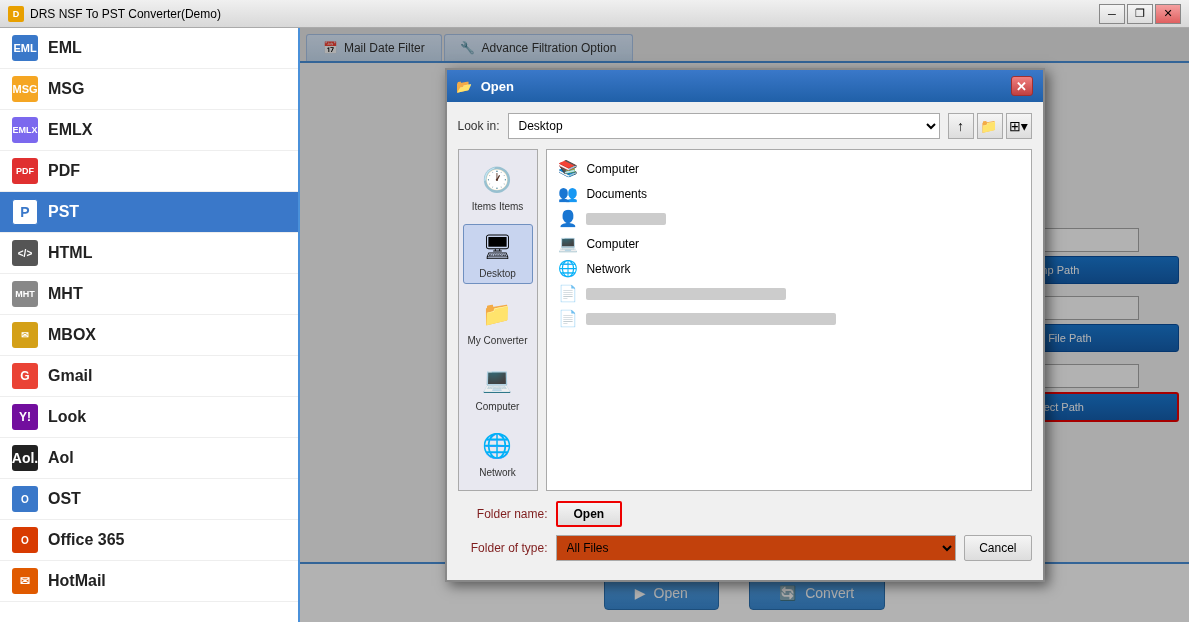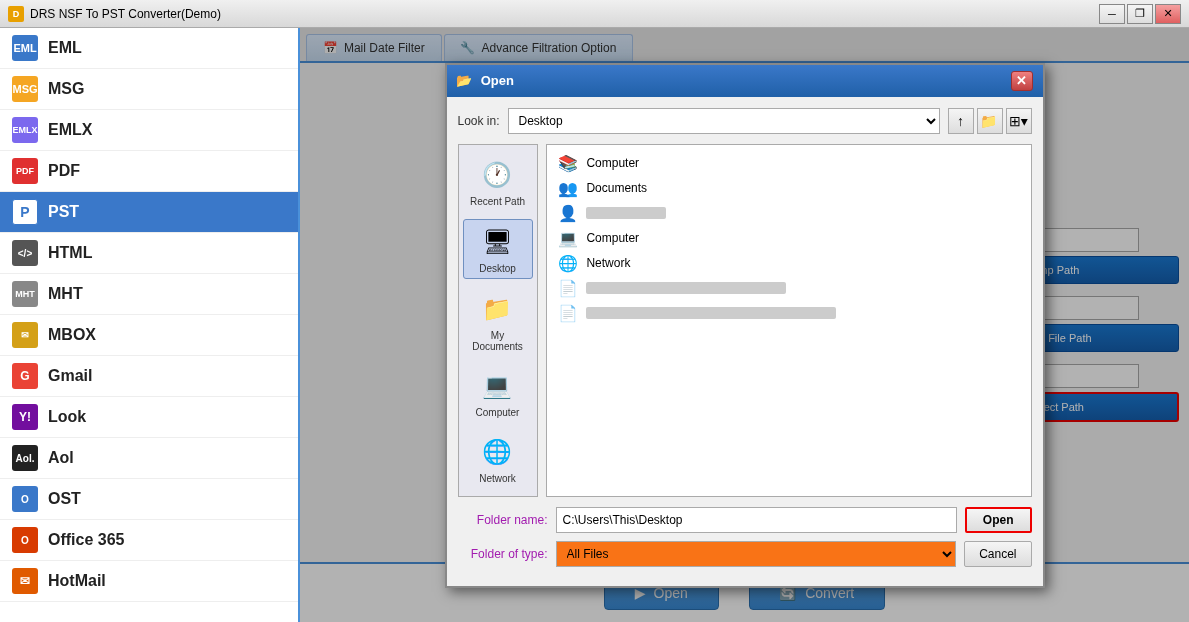--- a/index.html
+++ b/index.html
@@ -302,36 +302,36 @@
     }
 
     
     .dialog-footer { margin-top: 4px; }
     .footer-row {
       display: flex;
       align-items: center;
       gap: 8px;
       margin-bottom: 8px;
     }
-    .footer-label { font-size: 12px; color: #a21caf; width: 90px; text-align: right; }
+    .footer-label { font-size: 12px; color: #7f1d1d; width: 90px; text-align: right; }
     .footer-input {
       flex: 1;
       height: 26px;
       border: 1px solid #aaa;
       padding: 2px 6px;
       font-size: 12px;
       background: #fff;
     }
     .footer-select {
       flex: 1;
       height: 26px;
       border: 1px solid #aaa;
       padding: 2px 6px;
       font-size: 12px;
-      background: #f97316;
+      background: #c2410c;
     }
     .footer-btn {
       padding: 4px 16px;
       height: 26px;
       font-size: 12px;
       cursor: pointer;
       border: 2px solid #e00;
       background: linear-gradient(to bottom, #f5f5f5, #ddd);
       font-weight: bold;
       border-radius: 2px;
@@ -400,21 +400,21 @@
     </div>
     <div class="sidebar-item">
       <div class="s-icon icon-gmail" style="font-size:12px">G</div>
       <span>Gmail</span>
     </div>
     <div class="sidebar-item">
       <div class="s-icon icon-yahoo" style="font-size:12px">Y!</div>
       <span>Look</span>
     </div>
     <div class="sidebar-item">
-      <div class="s-icon icon-aol" style="font-size:10px">Aol.</div>
+      <div class="s-icon icon-aol" style="font-size:14px">Aol.</div>
       <span>Aol</span>
     </div>
     <div class="sidebar-item">
       <div class="s-icon icon-ost" style="font-size:10px">O</div>
       <span>OST</span>
     </div>
     <div class="sidebar-item">
       <div class="s-icon icon-o365" style="font-size:10px">O</div>
       <span>Office 365</span>
     </div>
@@ -498,29 +498,29 @@
               <button class="look-in-icon-btn">📁</button>
               <button class="look-in-icon-btn">⊞▾</button>
             </div>
           </div>
 
           <div class="dialog-content-area">
 
             <div class="dialog-nav">
               <div class="nav-item">
                 <div class="nav-icon">🕐</div>
-                <span class="nav-label">Recent Path</span>
+                <span class="nav-label">Items Items</span>
               </div>
               <div class="nav-item active">
                 <div class="nav-icon">🖥</div>
                 <span class="nav-label">Desktop</span>
               </div>
               <div class="nav-item">
                 <div class="nav-icon">📁</div>
-                <span class="nav-label">My Documents</span>
+                <span class="nav-label">My Converter</span>
               </div>
               <div class="nav-item">
                 <div class="nav-icon">💻</div>
                 <span class="nav-label">Computer</span>
               </div>
               <div class="nav-item">
                 <div class="nav-icon">🌐</div>
                 <span class="nav-label">Network</span>
               </div>
             </div>
@@ -553,21 +553,20 @@
               <div class="file-item">
                 <span class="file-icon">📄</span>
                 <div class="file-name-blurred" style="width:250px"></div>
               </div>
             </div>
           </div>
 
           <div class="dialog-footer">
             <div class="footer-row">
               <label class="footer-label">Folder name:</label>
-              <input class="footer-input" type="text" value="C:\Users\This\Desktop" style="">
               <button class="footer-btn">
                 <span>Open</span>
               </button>
             </div>
             <div class="footer-row">
               <label class="footer-label">Folder of type:</label>
               <select class="footer-select">
                 <option>All Files</option>
               </select>
               <button class="footer-cancel-btn">

